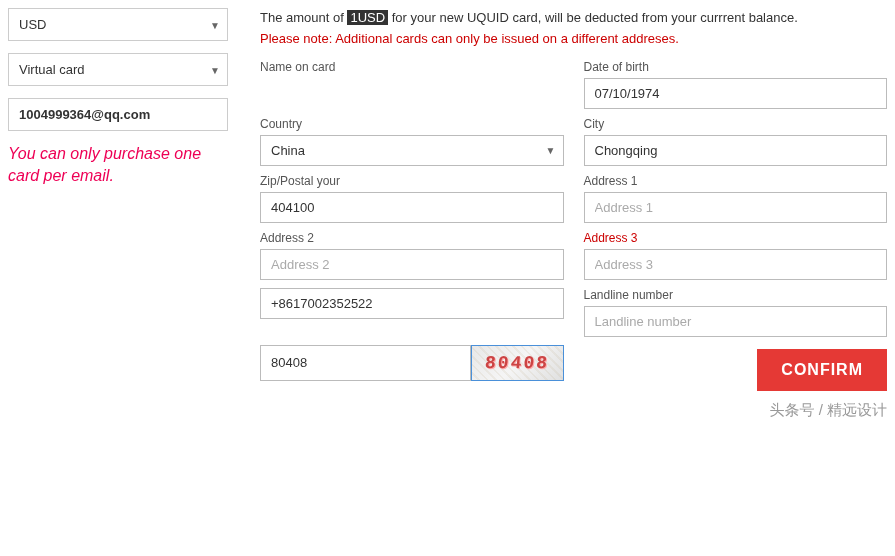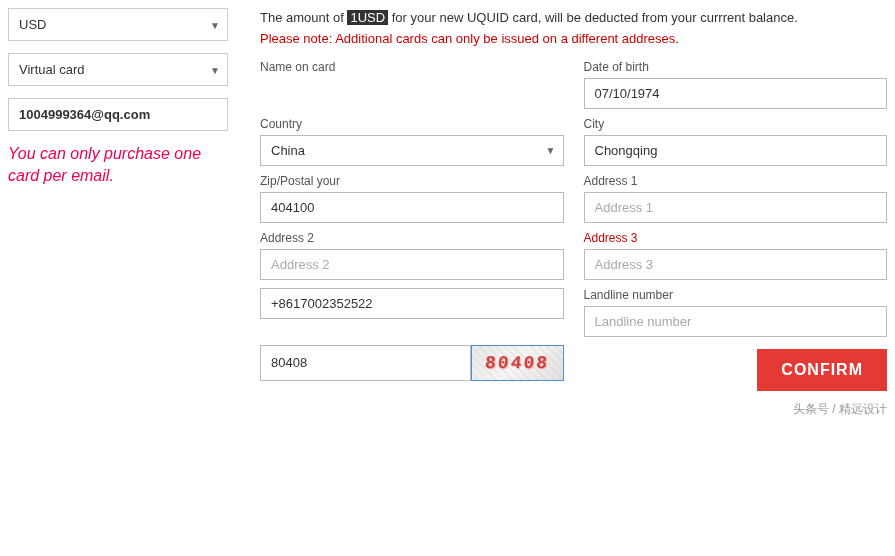--- a/index.html
+++ b/index.html
@@ -177,21 +177,21 @@
       border: none;
       padding: 12px 24px;
       font-size: 16px;
       font-weight: bold;
       cursor: pointer;
       letter-spacing: 1px;
       align-self: flex-end;
       margin-top: 4px;
     }
     .watermark {
-      font-size: 12px;
+      font-size: 15px;
       color: #999;
       text-align: left;
       margin-top: 10px;
       align-self: flex-end;
     }
   </style>
 </head>
 <body>
 
 <div class="container">

